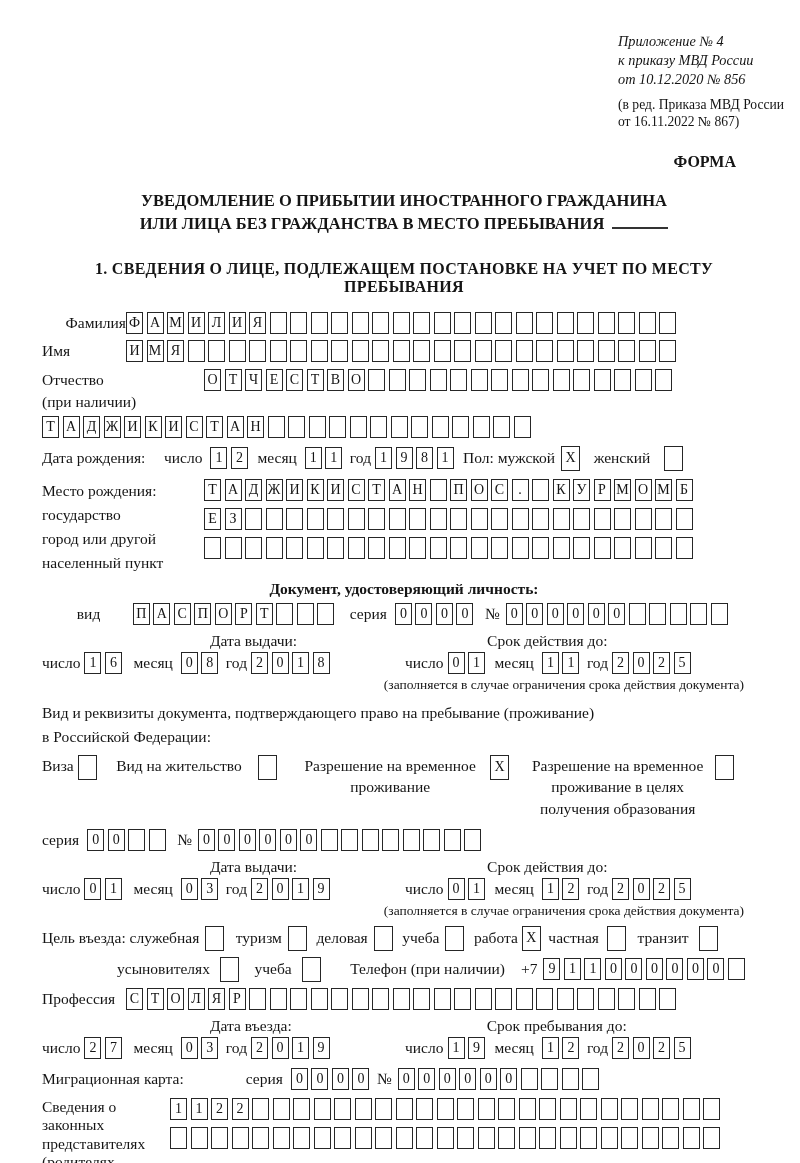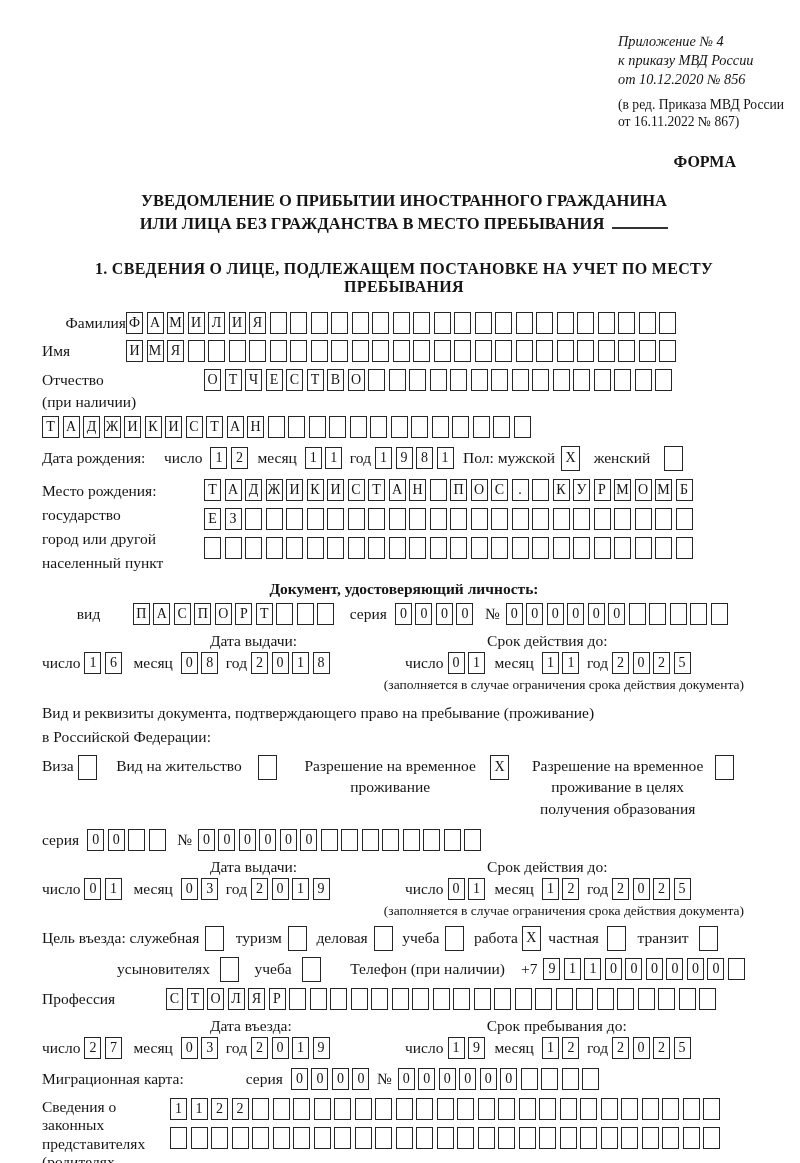--- a/index.html
+++ b/index.html
@@ -527,21 +527,21 @@
         <span class="cbox">0</span>
         <span class="cbox">0</span>
         <span class="cbox">0</span>
         <span class="cbox">0</span>
         <span class="cbox">0</span>
         <span class="cbox">0</span>
         <span class="cbox"></span>
       </span>
   </div>
 
-  <div class="frow" style="margin-top:6px;gap:40px;">
+  <div class="frow" style="margin-top:6px;">
     <span class="lbl" style="width:84px;">Профессия</span>
     <span class="boxes">
         <span class="cbox">С</span>
         <span class="cbox">Т</span>
         <span class="cbox">О</span>
         <span class="cbox">Л</span>
         <span class="cbox">Я</span>
         <span class="cbox">Р</span>
         <span class="cbox"></span>
         <span class="cbox"></span>

